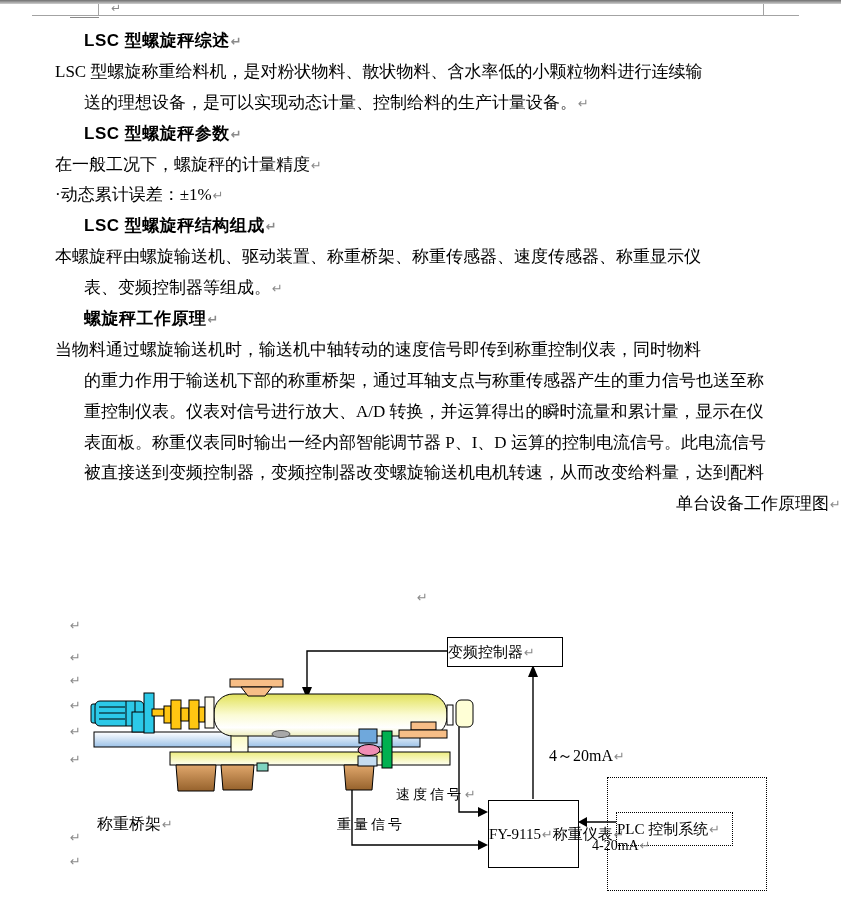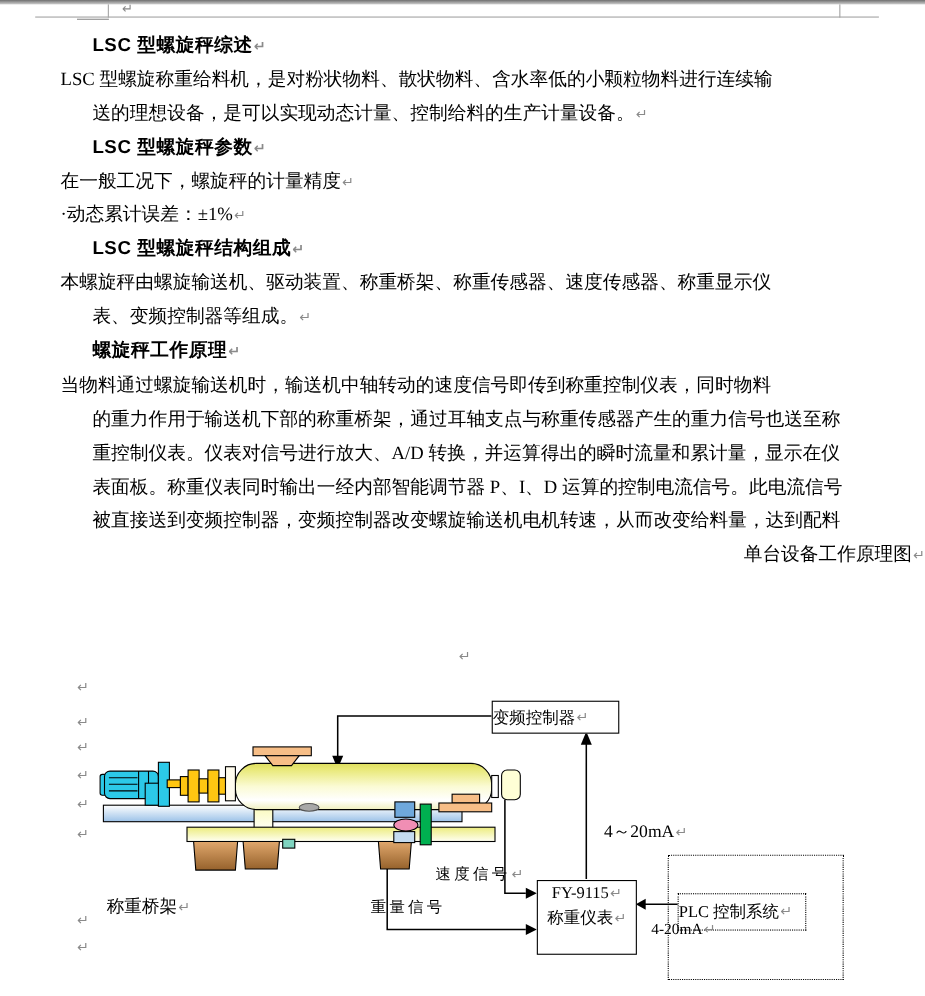--- a/index.html
+++ b/index.html
@@ -160,21 +160,21 @@
       <span class="pmark">↵</span>
   </div>
 
   <div class="dbox dotted" id="plc-outer" style="left:607px;top:777px;width:158px;height:112px;"></div>
 
   <div class="dbox dotted" id="plc" style="left:616px;top:812px;width:115px;height:32px;">
     <span>PLC 控制系统</span>
       <span class="pmark">↵</span>
   </div>
 
-  <div class="dbox" id="fy" style="left:488px;top:800px;width:89px;height:66px;flex-direction:column;line-height:23px;">
+  <div class="dbox" id="fy" style="left:488px;top:800px;width:89px;height:66px;flex-direction:row;line-height:23px;">
     <div><span>FY-9115</span><span class="pmark">↵</span></div>
     <div><span>称重仪表</span><span class="pmark">↵</span></div>
   </div>
 
   <div class="dlabel" style="left:97px;top:782px;font-size:16px;margin-top:32px;">
     <span>称重桥架</span><span class="pmark">↵</span>
   </div>
   <div class="dlabel it" style="left:396px;top:786px;">
     <span>速度信号</span><span class="pmark">↵</span>
   </div>

